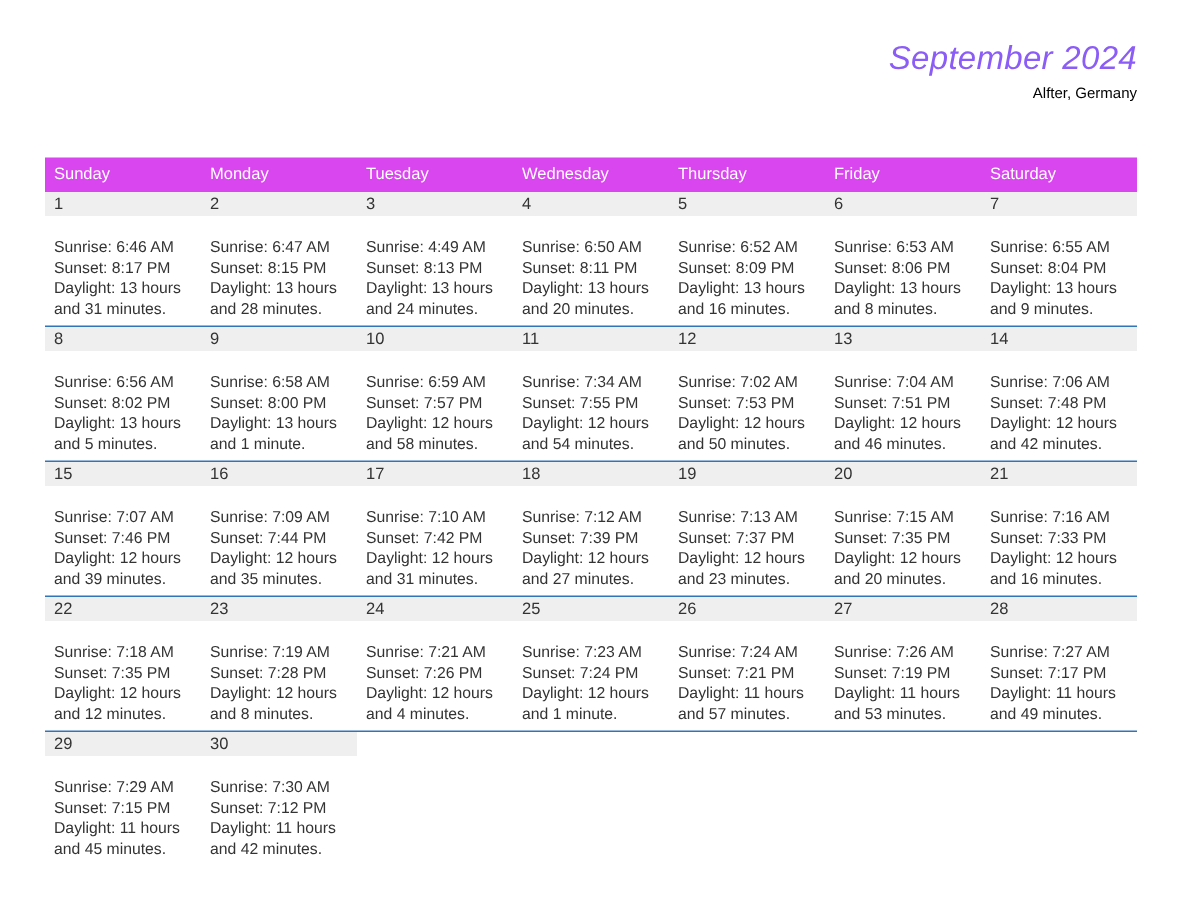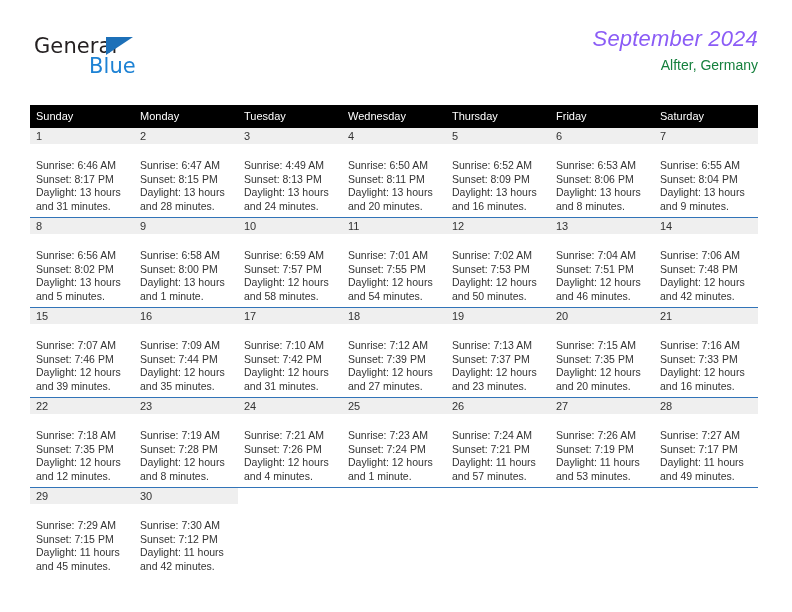--- a/index.html
+++ b/index.html
@@ -74,37 +74,37 @@
     font-size: 22px;
     color: #8b5cf6;
     font-weight: normal;
     line-height: 1.15;
     letter-spacing: 0.2px;
     white-space: nowrap;
     font-style: italic;
   }
   .cal-location {
     margin-top: 6px;
-    font-size: 14px;
-    color: #15803d;
+    font-size: 10px;
+    color: #000000;
     line-height: 1.15;
     white-space: nowrap;
   }
 
   
   .calendar {
     position: absolute;
     left: 30px;
     top: 105px;
     width: 728px;
     border-collapse: collapse;
     table-layout: fixed;
   }
   .calendar th {
-    background: #000000;
+    background: #d946ef;
     color: #ffffff;
     font-size: 11px;
     font-weight: normal;
     text-align: left;
     padding: 4px 0 4px 6px;
     height: 15px;
     line-height: 15px;
     border: none;
   }
   .calendar td {
@@ -149,25 +149,20 @@
     background: #ffffff;
   }
 </style>
 </head>
 <body>
 
 <div class="page">
 
   <div class="header">
 
-    <div class="logo">
-      <span class="logo-general">General</span>
-      <span class="logo-triangle"></span>
-      <span class="logo-blue">Blue</span>
-    </div>
 
     <div class="title-block">
       <div class="cal-title">September 2024</div>
       <div class="cal-location">Alfter, Germany</div>
     </div>
 
   </div>
 
   <table class="calendar">
     <thead>
@@ -301,21 +296,21 @@
                 <div>Sunset: 7:57 PM</div>
                 <div>Daylight: 12 hours</div>
                 <div>and 58 minutes.</div>
               </div>
             </div>
           </td>
           <td>
             <div class="daycell">
               <div class="daynum-band">11</div>
               <div class="day-lines">
-                <div>Sunrise: 7:01 AM</div>
+                <div>Sunrise: 7:34 AM</div>
                 <div>Sunset: 7:55 PM</div>
                 <div>Daylight: 12 hours</div>
                 <div>and 54 minutes.</div>
               </div>
             </div>
           </td>
           <td>
             <div class="daycell">
               <div class="daynum-band">12</div>
               <div class="day-lines">

